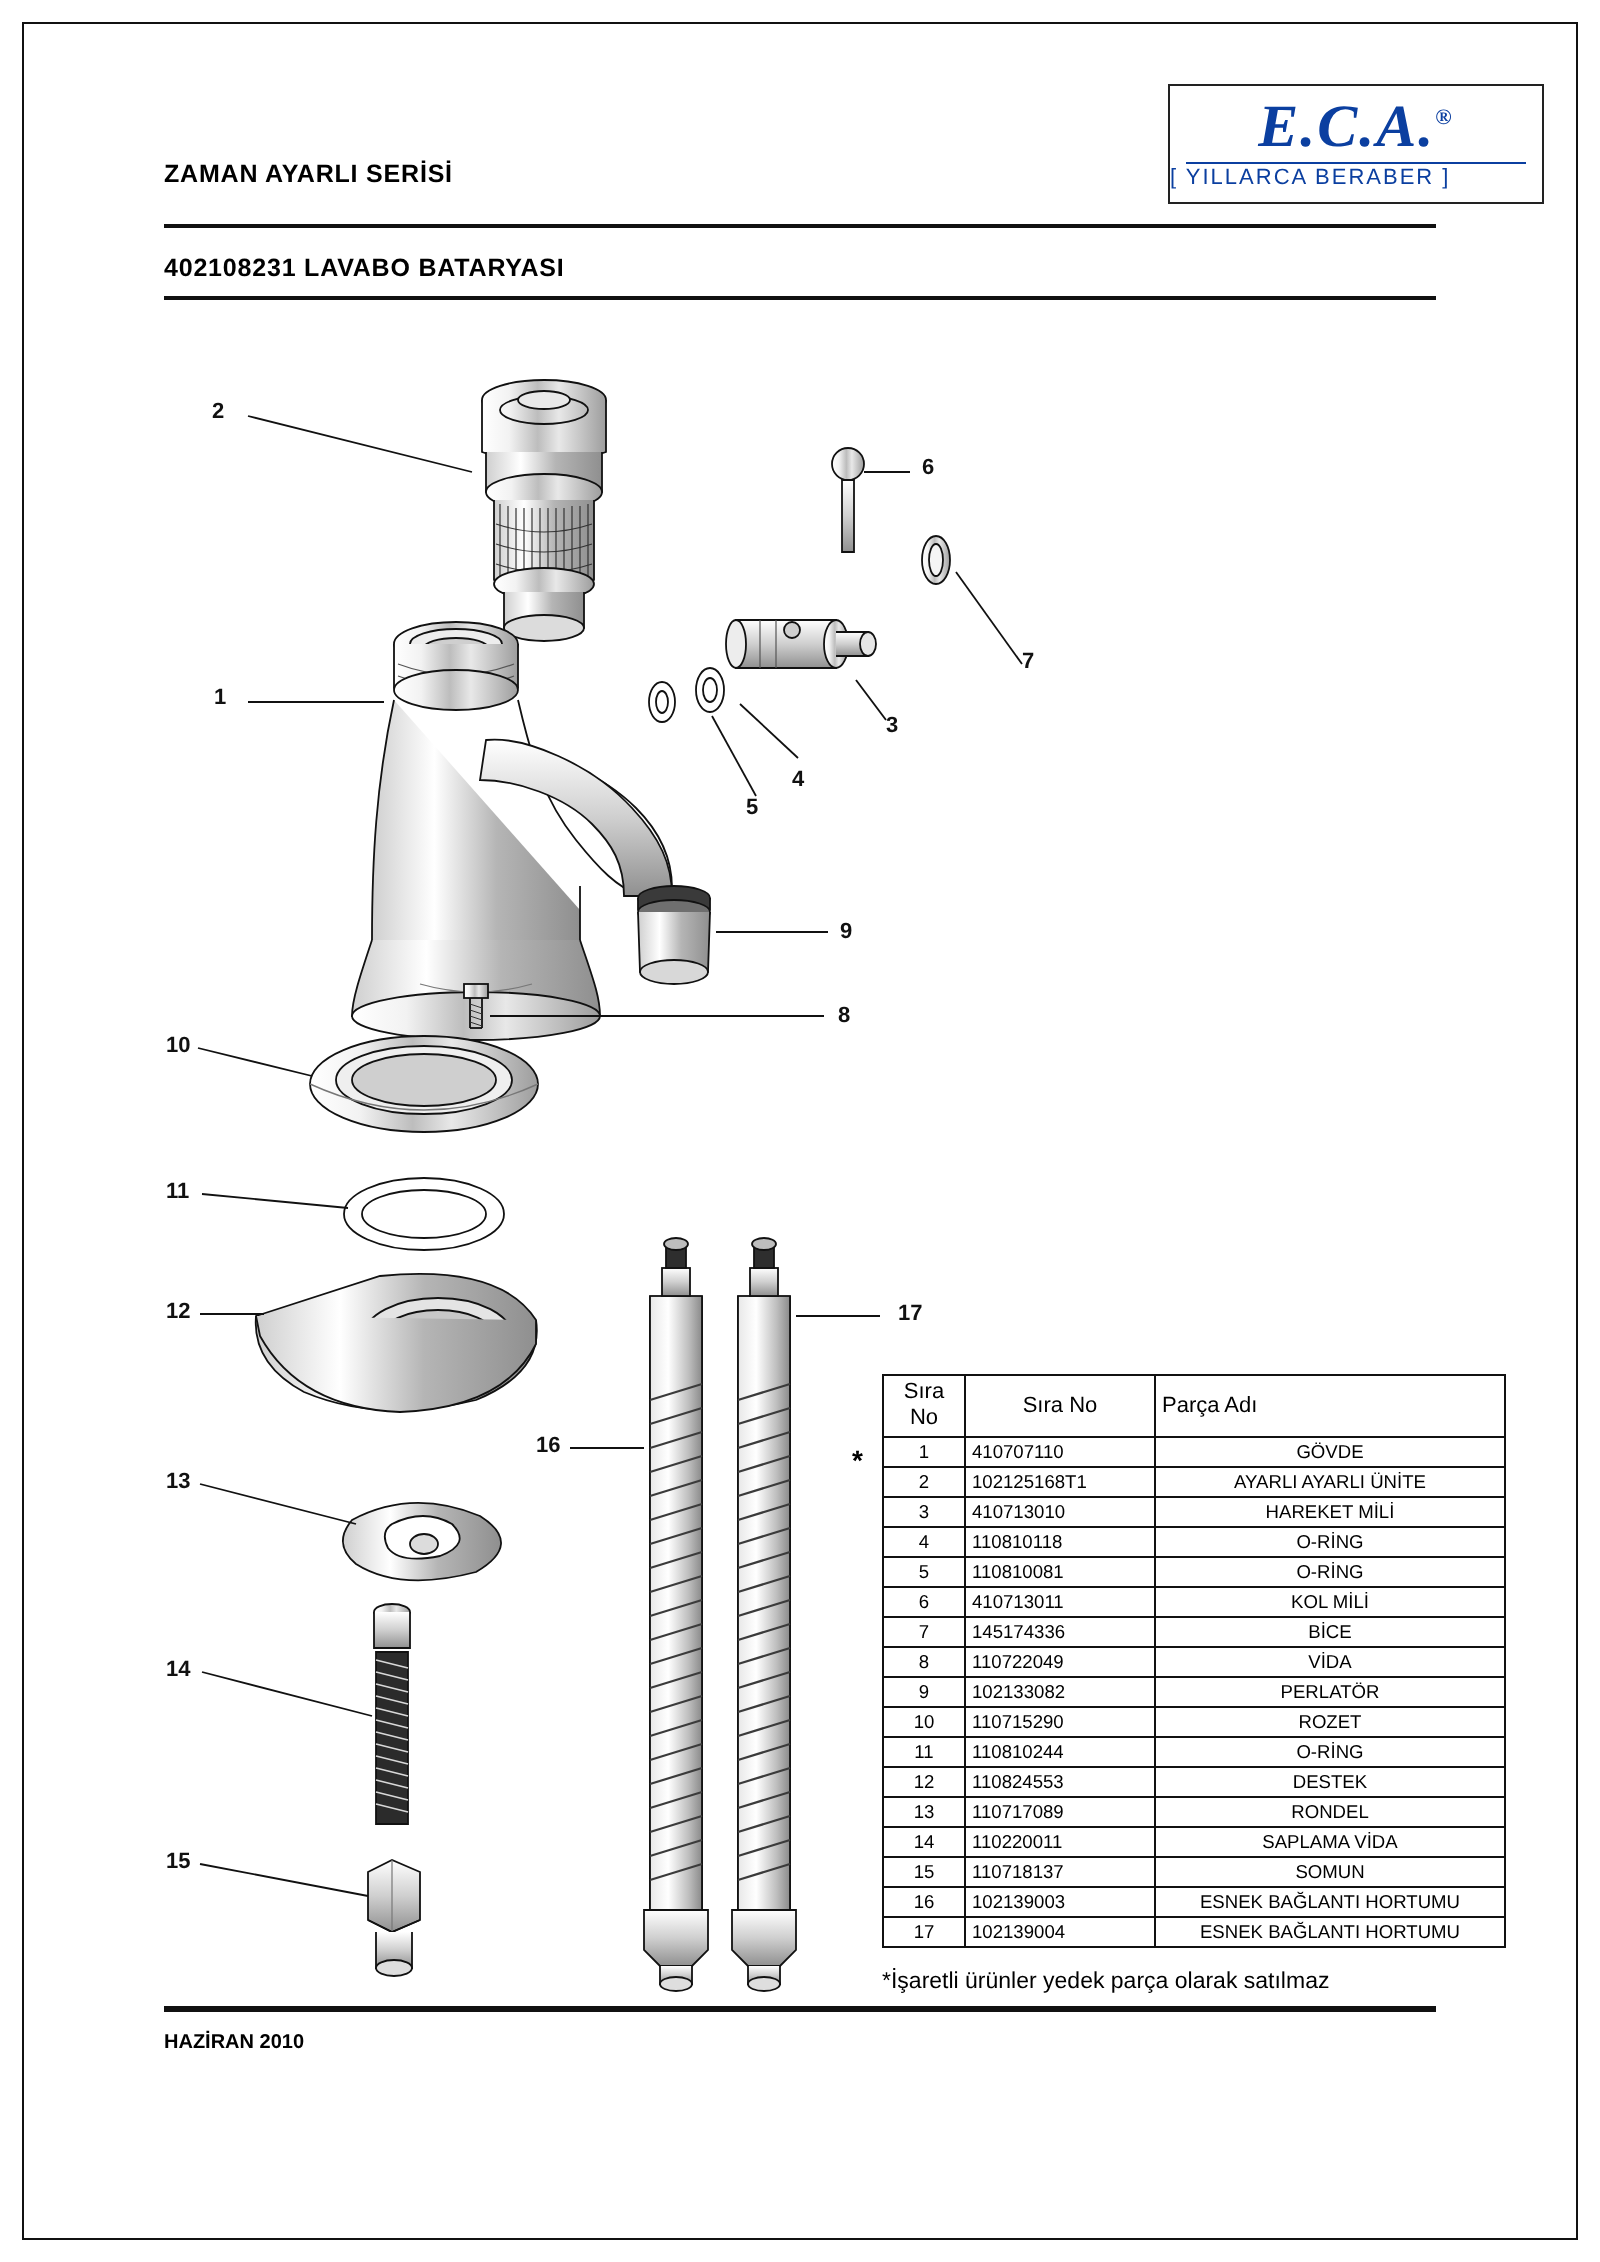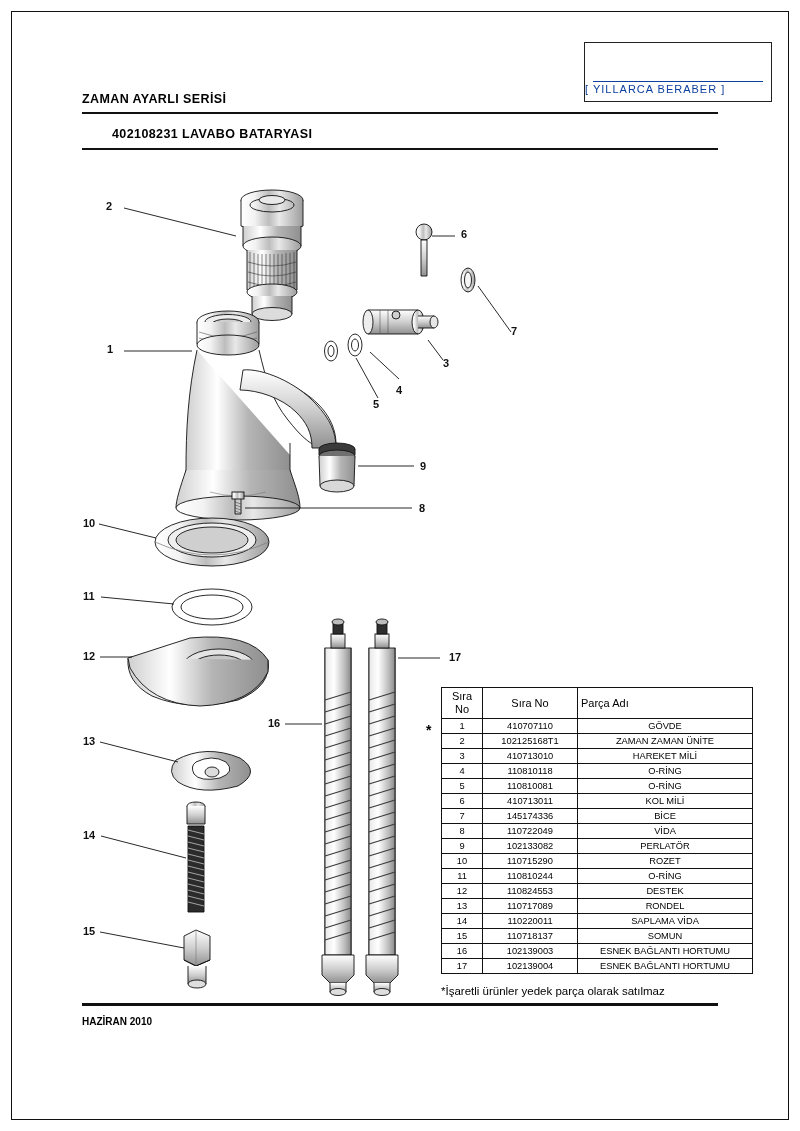--- a/index.html
+++ b/index.html
@@ -33,29 +33,29 @@
   .brand .rule{
     position:absolute;left:8px;right:8px;top:38px;height:1px;background:#0b3fa0;
   }
   .brand .tag{
     position:absolute;left:0;right:0;top:40px;text-align:left;
     font-family:Liberation Sans, sans-serif;
     font-size:11px;letter-spacing:1px;color:#0b3fa0;
   }
 
   .title-series{
-    position:absolute;left:82px;top:92px;
+    position:absolute;left:82px;top:80px;
     font-size:12.5px;font-weight:bold;letter-spacing:.4px;
   }
   .title-rule{
     position:absolute;left:82px;top:112px;width:636px;height:2px;background:#111;
   }
   .title-model{
     position:absolute;left:82px;top:127px;
-    font-size:12.5px;font-weight:bold;letter-spacing:.4px;margin-left:30px;
+    font-size:12.5px;font-weight:bold;letter-spacing:.4px;
   }
   .title-rule2{
     position:absolute;left:82px;top:148px;width:636px;height:2px;background:#111;
   }
 
   
   .foot-rule{
     position:absolute;left:82px;top:1003px;width:636px;height:2.5px;background:#111;
   }
   .foot-date{
@@ -93,37 +93,38 @@
   .parts-table th,.parts-table td{
     border:1px solid #111;padding:0 3px;height:14px;line-height:14px;
   }
   .parts-table thead th{
     font-weight:normal;font-size:11px;height:30px;line-height:13px;vertical-align:middle;
   }
   .parts-table th.c-no{width:34px;text-align:center;}
   .parts-table th.c-code{width:88px;text-align:center;}
   .parts-table th.c-name{text-align:left;}
   .parts-table td.c-no{text-align:center;}
-  .parts-table td.c-code{text-align:center;}
+  .parts-table td.c-code{}
   .parts-table td.c-name{text-align:center;}
   .star{
     position:absolute;left:426px;top:722px;font-size:14px;font-weight:bold;
   }
   .note{
     position:absolute;left:441px;top:985px;font-size:11.5px;
   }
 </style>
 </head>
 <body>
 
 <div class="page">
 
   <div class="sheet-border"></div>
 
   <div class="brand">
+    <div class="eca"><span>E.C.A.</span><sup>®</sup></div>
     <div class="rule"></div>
     <div class="tag">[ YILLARCA BERABER ]</div>
   </div>
 
   <div class="title-series">ZAMAN AYARLI SERİSİ</div>
   <div class="title-rule"></div>
   <div class="title-model">402108231 LAVABO BATARYASI</div>
   <div class="title-rule2"></div>
 
   <svg class="drawing" viewBox="0 0 800 1131">
@@ -444,21 +445,21 @@
     </thead>
     <tbody>
       <tr>
           <td class="c-no">1</td>
           <td class="c-code">410707110</td>
           <td class="c-name">GÖVDE</td>
         </tr>
       <tr>
           <td class="c-no">2</td>
           <td class="c-code">102125168T1</td>
-          <td class="c-name">ZAMAN ZAMAN ÜNİTE</td>
+          <td class="c-name">AYARLI AYARLI ÜNİTE</td>
         </tr>
       <tr>
           <td class="c-no">3</td>
           <td class="c-code">410713010</td>
           <td class="c-name">HAREKET MİLİ</td>
         </tr>
       <tr>
           <td class="c-no">4</td>
           <td class="c-code">110810118</td>
           <td class="c-name">O-RİNG</td>

